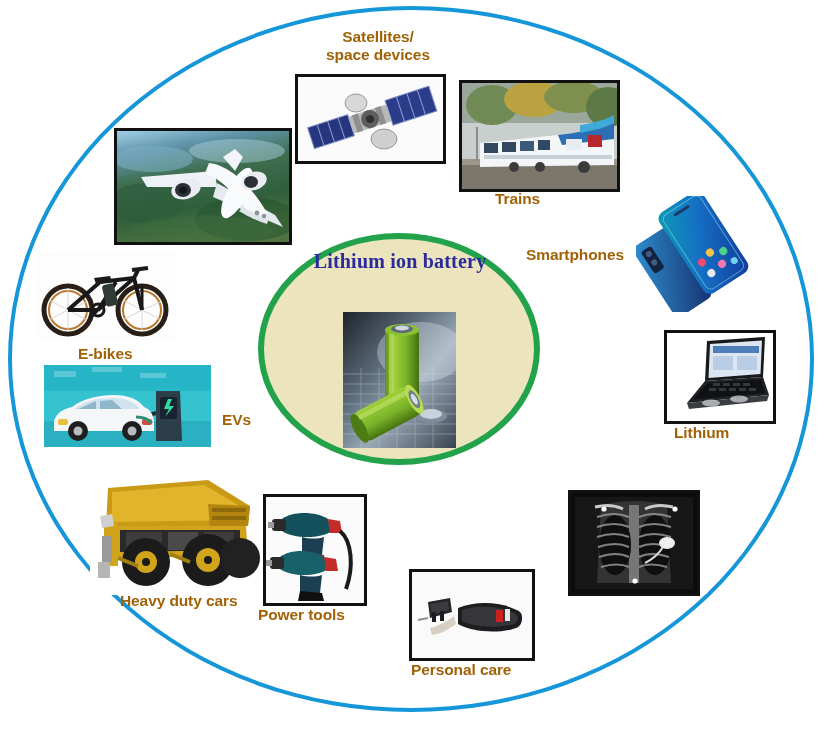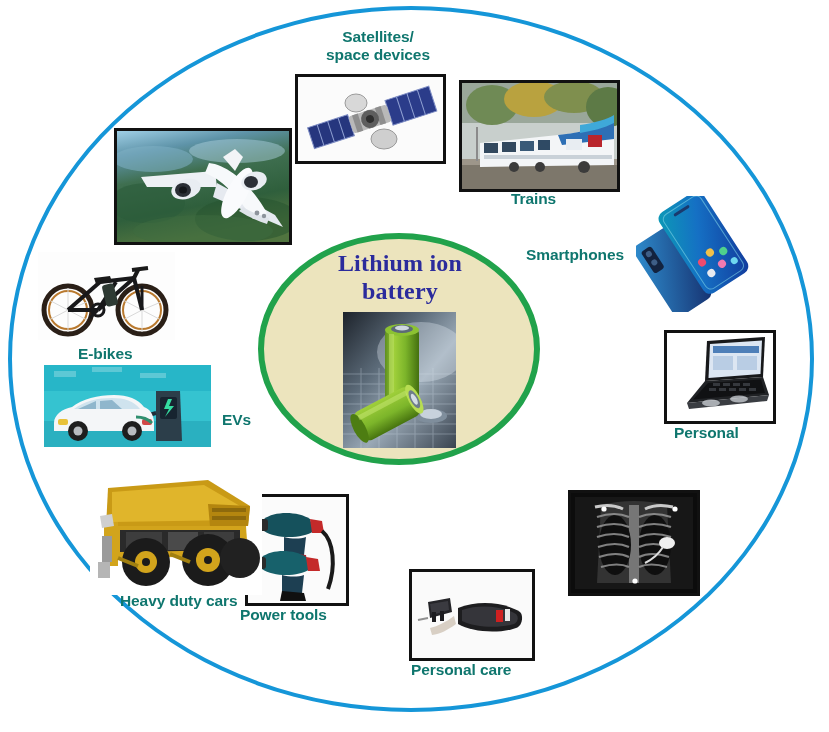--- a/index.html
+++ b/index.html
@@ -42,40 +42,40 @@
     background: #ece4bd;
   }
   .center-title {
     position: absolute;
     left: 300px;
     top: 250px;
     width: 200px;
     text-align: center;
     font-family: "Liberation Serif", serif;
     font-weight: bold;
-    font-size: 24px;
+    font-size: 20px;
     line-height: 1.15;
     color: #2b2b9c;
     letter-spacing: .2px;
   }
 
   
   .node { position: absolute; }
   .thumb {
     position: relative;
     overflow: hidden;
     background: #ffffff;
   }
   .thumb.framed { border: 3px solid #111111; }
   .thumb.plain  { border: 0; }
   .caption {
     position: absolute;
     font-weight: bold;
     font-size: 15.5px;
-    color: #0f766e;
+    color: #a16207;
     line-height: 1.16;
     letter-spacing: -0.1px;
     white-space: pre-line;
   }
 
   
   .fill { position: absolute; left: 0; top: 0; right: 0; bottom: 0; }
   svg { display: block; }
 </style>
 </head>
@@ -178,21 +178,21 @@
           <rect x="104" y="56" width="16" height="11" fill="#e8edf2"></rect>
           <rect x="126" y="52" width="14" height="12" fill="#b9252c"></rect>
           <rect x="22" y="72" width="128" height="4" fill="#c9d1d8"></rect>
           <circle cx="52" cy="84" r="5" fill="#3b3b3b"></circle>
           <circle cx="78" cy="84" r="5" fill="#3b3b3b"></circle>
           <circle cx="122" cy="84" r="6" fill="#3b3b3b"></circle>
           <rect x="14" y="44" width="2" height="34" fill="#8b8b8b"></rect>
         </g>
       </svg>
     </div>
-    <div class="caption" style="left:36px; top:110px;margin-left:16px;">Trains</div>
+    <div class="caption" style="left:36px; top:110px;">Trains</div>
   </div>
 
   <div class="node" style="left:636px; top:196px;">
     <div class="thumb plain" style="width:114px; height:116px;">
       <svg class="fill" viewBox="0 0 114 116" preserveAspectRatio="none">
         <defs>
           <linearGradient id="phoneFront" x1="0" y1="0" x2="1" y2="1">
             <stop offset="0%" stop-color="#0c9bb6"></stop>
             <stop offset="45%" stop-color="#1570c4"></stop>
             <stop offset="100%" stop-color="#123a9c"></stop>
@@ -245,21 +245,21 @@
             <rect x="62" y="55" width="7" height="3"></rect>
               <rect x="72" y="55" width="7" height="3"></rect>
             <rect x="82" y="55" width="7" height="3"></rect>
           </g>
           <path d="M20 70 L102 62 L100 68 L22 76 Z" fill="#3a3d42"></path>
           <ellipse cx="44" cy="70" rx="9" ry="3.5" fill="#d9dde2" opacity=".7"></ellipse>
           <ellipse cx="72" cy="66" rx="9" ry="3.5" fill="#d9dde2" opacity=".7"></ellipse>
         </g>
       </svg>
     </div>
-    <div class="caption" style="left:10px; top:94px;">Personal</div>
+    <div class="caption" style="left:10px; top:94px;">Lithium</div>
   </div>
 
   <div class="node" style="left:568px; top:490px;">
     <div class="thumb framed" style="width:126px; height:100px;">
       <svg class="fill" viewBox="0 0 126 100" preserveAspectRatio="none">
         <rect width="126" height="100" fill="#0c0c0c"></rect>
         <rect x="4" y="4" width="118" height="92" fill="#171717"></rect>
         <path d="M30 12 Q63 4 96 12 L100 90 L26 90 Z" fill="#4a4a4a" opacity=".55"></path>
         <rect x="58" y="12" width="10" height="78" fill="#8e8e8e" opacity=".75"></rect>
         <ellipse cx="44" cy="52" rx="16" ry="30" fill="#0f0f0f"></ellipse>
@@ -303,21 +303,21 @@
           <path d="M18 32 L36 29 L37 38 L20 43 Z" fill="#3a3a40"></path>
           <rect x="20" y="40" width="4" height="10" fill="#1c1c20"></rect>
           <rect x="28" y="39" width="4" height="10" fill="#1c1c20"></rect>
           <path d="M6 48 L16 46" stroke="#8f8f8f" stroke-width="2"></path>
         </g>
       </svg>
     </div>
     <div class="caption" style="left:2px; top:92px;">Personal care</div>
   </div>
 
-  <div class="node" style="left:245px; top:494px;text-align:right;">
+  <div class="node" style="left:263px; top:494px;text-align:right;">
     <div class="thumb framed" style="width:98px; height:106px;">
       <svg class="fill" viewBox="0 0 98 106" preserveAspectRatio="none">
         <rect width="98" height="106" fill="#fbfbfb"></rect>
         <g>
           <path d="M16 22 C26 14 50 14 62 22 L66 34 C54 42 28 42 16 34 Z" fill="#15515c"></path>
           <rect x="6" y="22" width="14" height="12" rx="3" fill="#2b2b2b"></rect>
           <rect x="2" y="25" width="6" height="6" fill="#9a9a9a"></rect>
           <path d="M62 22 L74 24 L76 36 L64 36 Z" fill="#c42a2a"></path>
           <path d="M36 40 C44 42 52 42 58 40 L56 58 C48 60 42 60 36 58 Z" fill="#1d3f52"></path>
           <path d="M40 56 L58 58 L60 70 L42 70 Z" fill="#b0232c"></path>

